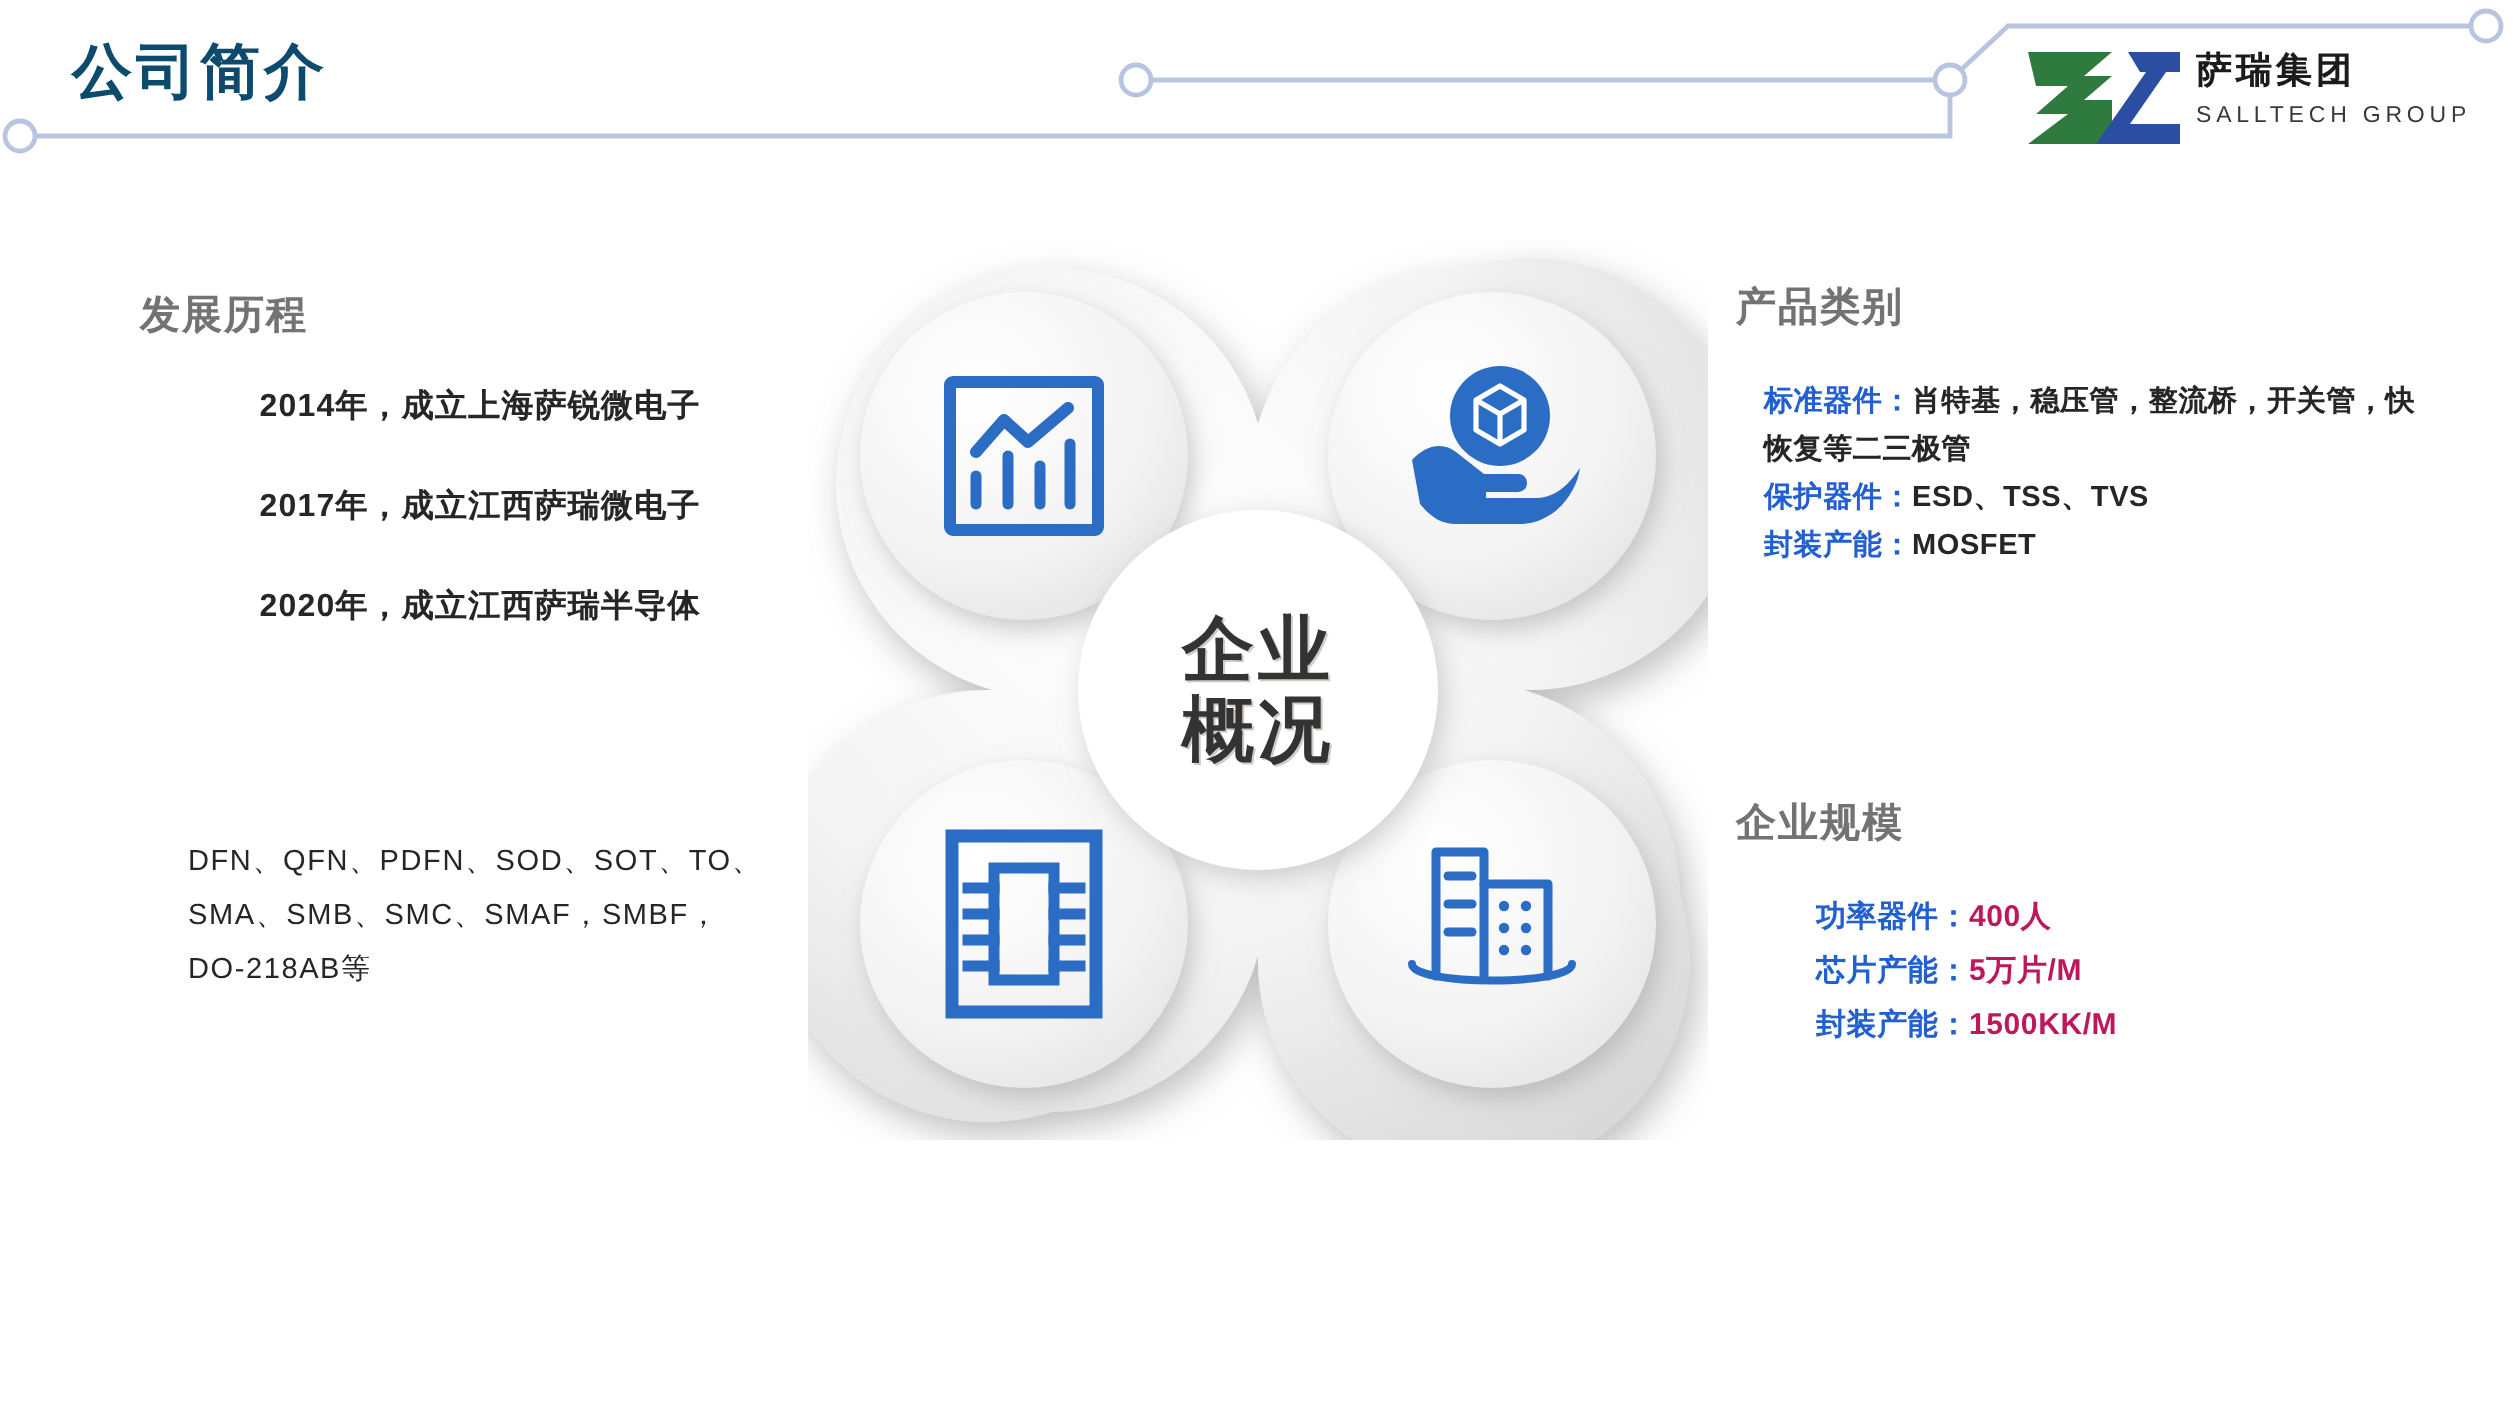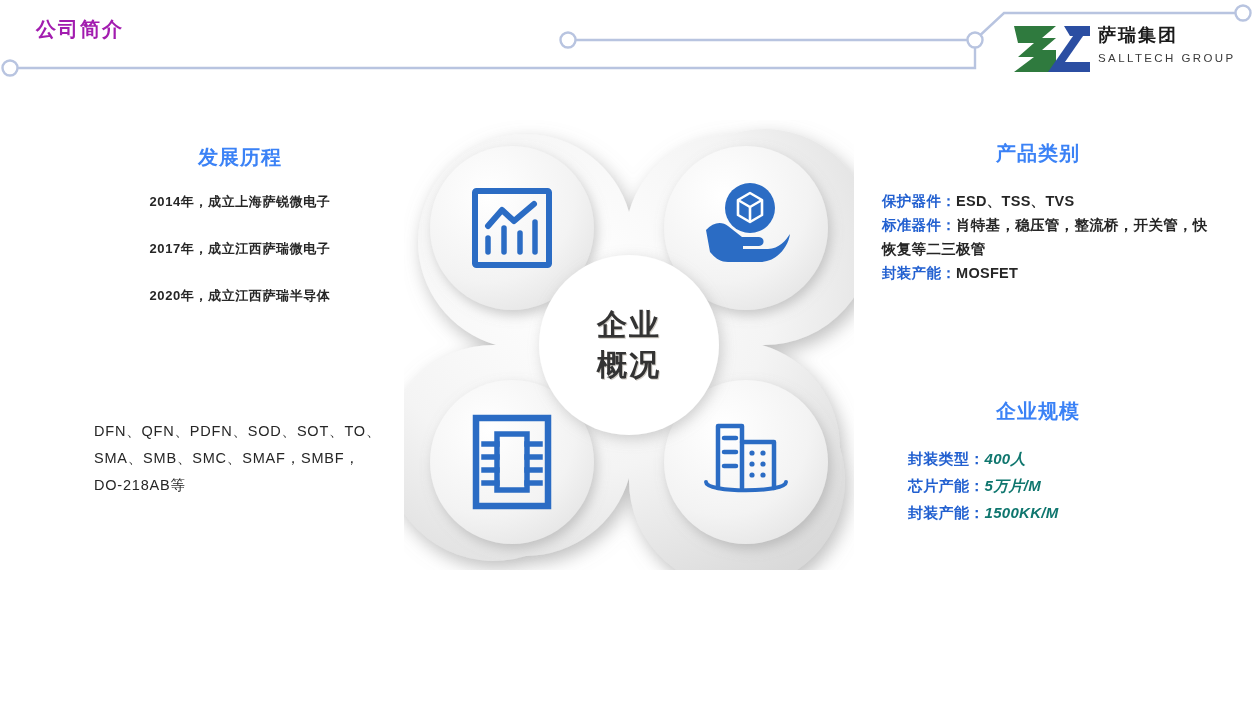--- a/index.html
+++ b/index.html
@@ -7,49 +7,49 @@
     width:1257px;height:705px;background:#ffffff;overflow:hidden;position:relative;
     font-family:"Liberation Sans","DejaVu Sans",sans-serif;
     -webkit-font-smoothing:antialiased;
   }
   .page{position:absolute;inset:0;}
 
   
   .header{position:absolute;left:0;top:0;width:1257px;height:100px;}
   .page-title{
     position:absolute;left:36px;top:16px;
-    font-size:20px;font-weight:bold;letter-spacing:2px;
-    color:#a21caf;white-space:nowrap;
+    font-size:30px;font-weight:bold;letter-spacing:2px;
+    color:#0c4a6e;white-space:nowrap;
   }
   .deco{position:absolute;left:0;top:0;width:1257px;height:100px;}
 
   .logo-wrap{position:absolute;left:1012px;top:18px;width:232px;height:62px;}
   .logo-mark{position:absolute;left:0;top:6px;width:78px;height:50px;}
   .logo-text{position:absolute;left:86px;top:2px;width:146px;}
   .logo-cn{
     font-size:18px;font-weight:bold;color:#1b1b1b;letter-spacing:2px;
     line-height:30px;white-space:nowrap;
   }
   .logo-en{
     font-size:11.5px;color:#3a3a3a;letter-spacing:2.4px;
     line-height:15px;white-space:nowrap;margin-top:1px;
   }
 
   
   .sec-title{
-    font-size:20px;font-weight:bold;color:#3b82f6;
-    letter-spacing:1px;white-space:nowrap;text-align:center;
+    font-size:20px;font-weight:bold;color:#737373;
+    letter-spacing:1px;white-space:nowrap;
   }
 
   
   .col-left{position:absolute;left:70px;top:130px;width:340px;}
   .history-title{margin:14px 0 0 0;}
   .history-list{margin-top:22px;}
   .history-item{
-    font-size:13px;font-weight:bold;color:#262626;letter-spacing:.6px;
+    font-size:16px;font-weight:bold;color:#262626;letter-spacing:.6px;
     text-align:center;margin-bottom:29px;white-space:nowrap;
   }
 
   .pkg-block{position:absolute;left:70px;top:398px;width:340px;}
   .pkg-title{margin:0;}
   .pkg-body{
     margin-top:20px;padding:0 22px 0 24px;
     font-size:14.5px;font-weight:normal;color:#262626;
     line-height:27px;letter-spacing:.8px;
   }
@@ -64,32 +64,32 @@
   .prod-label{font-weight:bold;color:#2260d0;}
   .prod-value{font-weight:bold;color:#262626;}
 
   .scale-block{position:absolute;left:868px;top:398px;width:340px;}
   .scale-title{margin:0;}
   .scale-body{margin-top:20px;padding-left:40px;}
   .scale-row{
     font-size:15px;line-height:27px;letter-spacing:.3px;white-space:nowrap;
   }
   .scale-label{font-weight:bold;color:#2260d0;}
-  .scale-value{font-weight:bold;color:#0f766e;font-style:italic;}
+  .scale-value{font-weight:bold;color:#be185d;}
 
   
   .center-graphic{position:absolute;left:404px;top:120px;width:450px;height:450px;}
   .center-graphic svg{display:block;}
   .center-label{
     position:absolute;left:0;top:0;width:450px;height:450px;
     display:flex;align-items:center;justify-content:center;
     pointer-events:none;
   }
   .center-label-inner{
-    text-align:center;font-size:30px;font-weight:bold;color:#333333;
+    text-align:center;font-size:36px;font-weight:bold;color:#333333;
     line-height:40px;letter-spacing:2px;
     text-shadow:1px 1px 0 rgba(120,110,90,.35);
   }
 </style>
 </head>
 <body>
 
 <div class="page">
 
   <div class="header">
@@ -260,36 +260,36 @@
         <div>企业</div>
         <div>概况</div>
       </div>
     </div>
   </div>
 
   <div class="col-right">
     <div class="sec-title prod-title">产品类别</div>
     <div class="prod-body">
       <div class="prod-row">
+        <span class="prod-label">标准器件：</span><span class="prod-value">肖特基，稳压管，整流桥，开关管，快恢复等二三极管</span>
+      </div>
+      <div class="prod-row">
         <span class="prod-label">保护器件：</span><span class="prod-value">ESD、TSS、TVS</span>
-      </div>
-      <div class="prod-row">
-        <span class="prod-label">标准器件：</span><span class="prod-value">肖特基，稳压管，整流桥，开关管，快恢复等二三极管</span>
       </div>
       <div class="prod-row">
         <span class="prod-label">封装产能：</span><span class="prod-value">MOSFET</span>
       </div>
     </div>
   </div>
 
   <div class="scale-block">
     <div class="sec-title scale-title">企业规模</div>
     <div class="scale-body">
       <div class="scale-row">
-        <span class="scale-label">封装类型：</span><span class="scale-value">400人</span>
+        <span class="scale-label">功率器件：</span><span class="scale-value">400人</span>
       </div>
       <div class="scale-row">
         <span class="scale-label">芯片产能：</span><span class="scale-value">5万片/M</span>
       </div>
       <div class="scale-row">
         <span class="scale-label">封装产能：</span><span class="scale-value">1500KK/M</span>
       </div>
     </div>
   </div>
 

